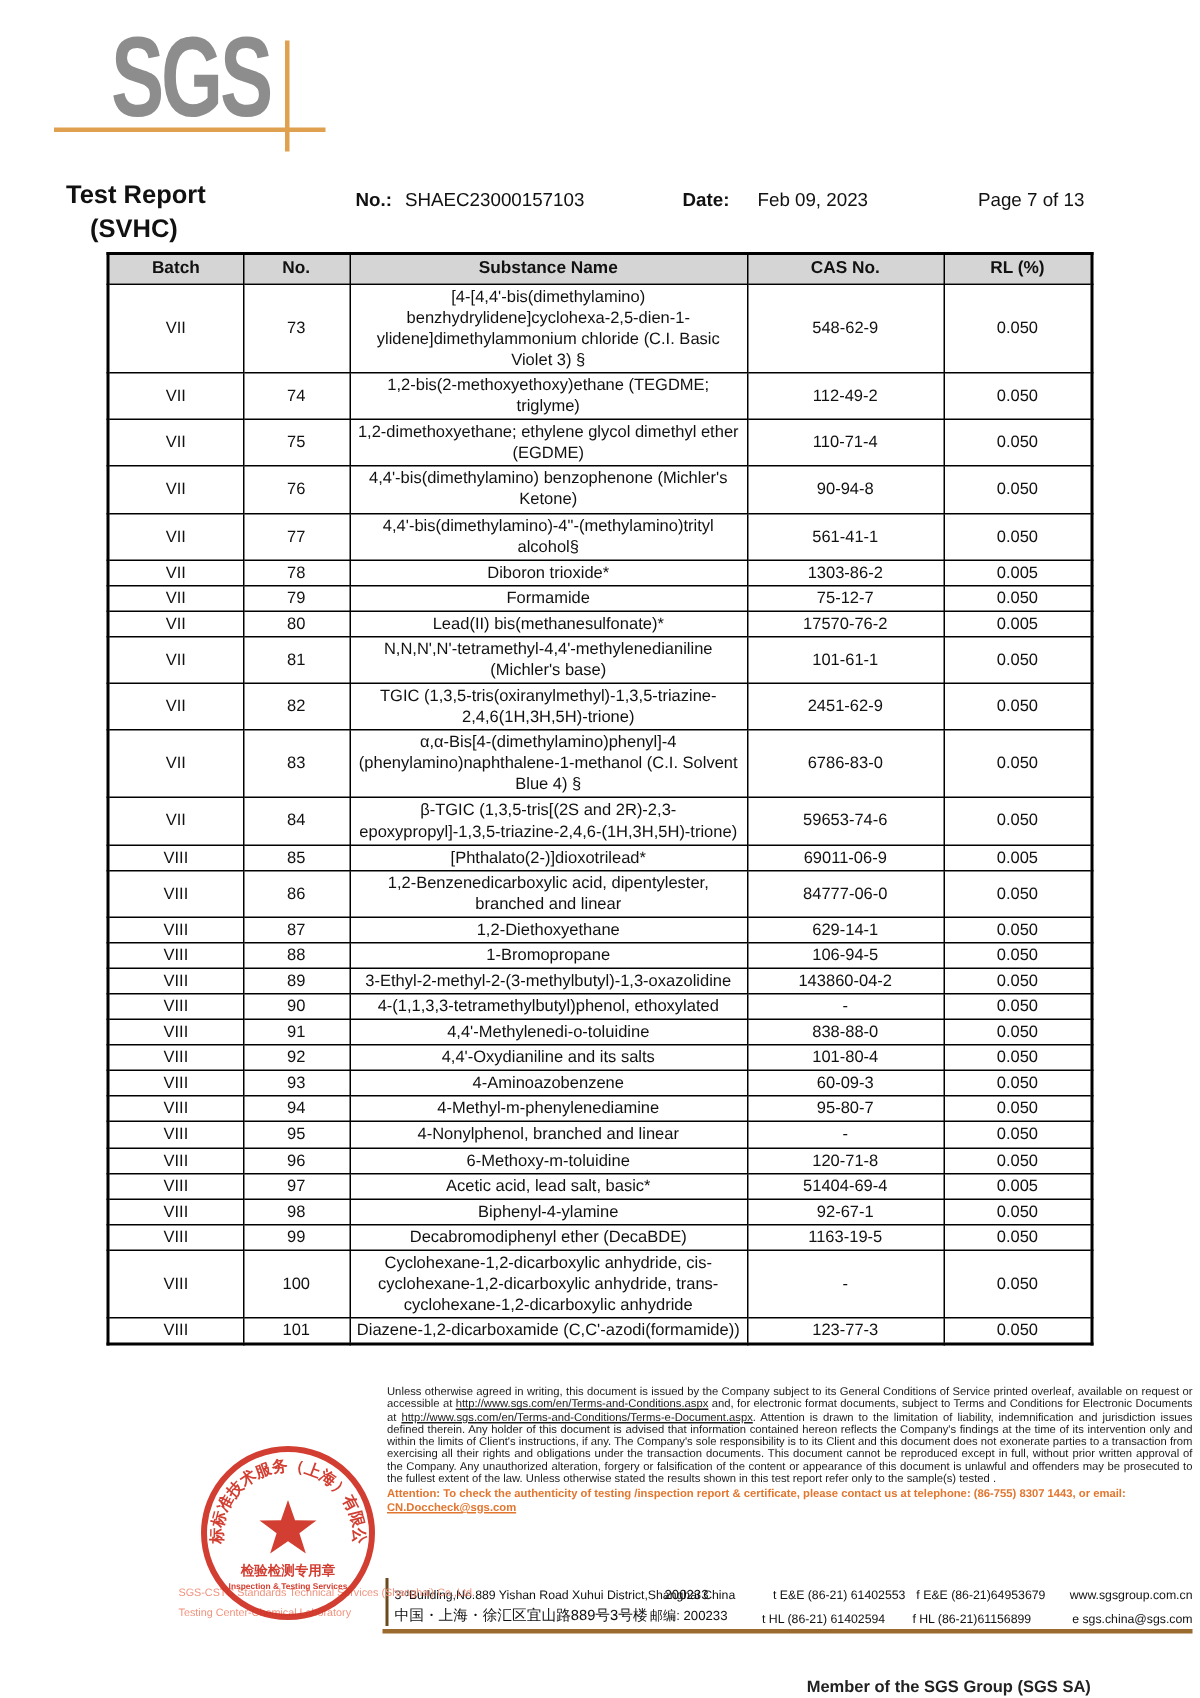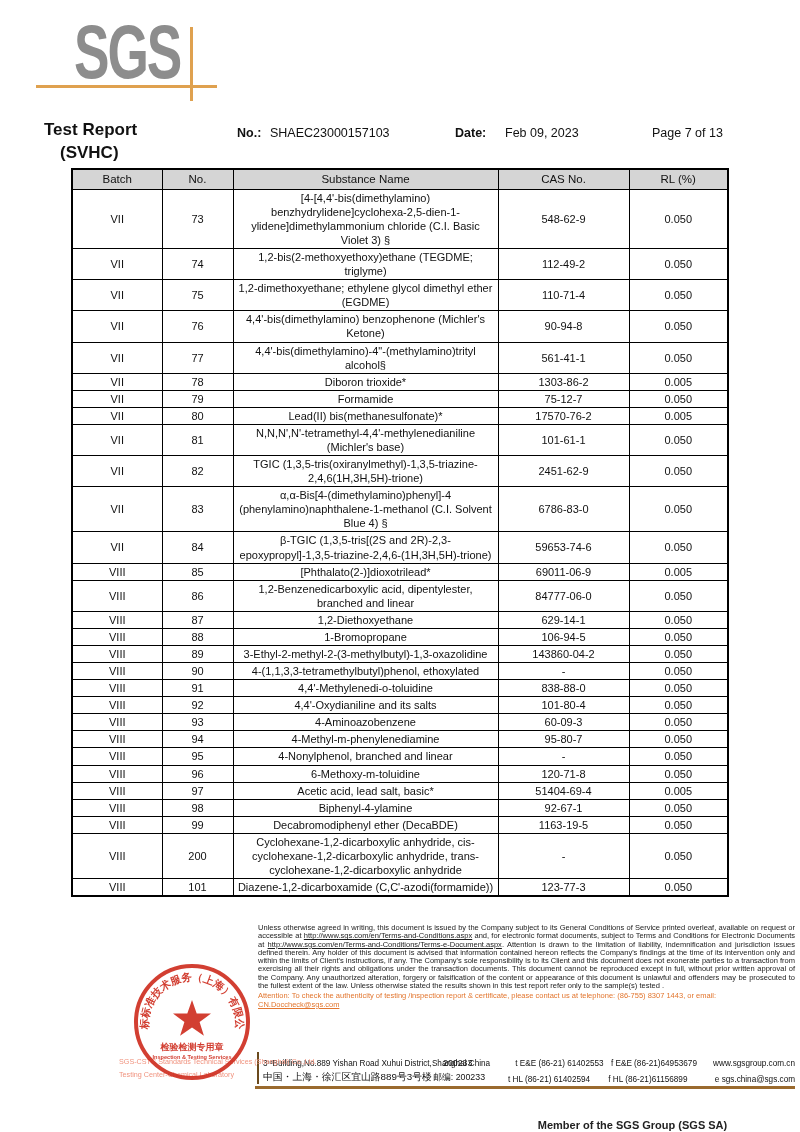--- a/index.html
+++ b/index.html
@@ -30,28 +30,28 @@
   .page-num   { position:absolute; left:652px; top:126px; font-size:12.5px; }
 
   
   .tbl-wrap { position:absolute; left:71px; top:168px; width:658px; }
   table.svhc { border-collapse:collapse; width:658px; border:2px solid #000; table-layout:fixed; }
   table.svhc th, table.svhc td {
     border:1px solid #000; font-size:11px; line-height:1.28;
     text-align:center; vertical-align:middle; padding:1px 3px;
     overflow-wrap:break-word; word-wrap:break-word;
   }
-  table.svhc thead th { background:#d5d5d5; font-weight:normal; font-size:11.5px; padding:2px 17px; }
+  table.svhc thead th { background:#d5d5d5; font-weight:bold; font-size:11.5px; padding:2px 17px; }
   col.c1{width:90px} col.c2{width:71px} col.c3{width:265px} col.c4{width:131px} col.c5{width:99px}
 
   
   .fineprint { position:absolute; left:258px; top:924px; width:537px; }
   .disclaimer { font-size:7.5px; line-height:8.3px; text-align:justify; color:#1c1c1c; margin:0; }
   .disclaimer .lnk { text-decoration:underline; color:#1c1c1c; }
-  .attention { font-size:7.5px; line-height:8.3px; color:#e2762f; font-weight:normal; margin:2px 0 12px 0; }
+  .attention { font-size:7.5px; line-height:8.3px; color:#e2762f; font-weight:bold; margin:2px 0 12px 0; }
   .attention .lnk { text-decoration:underline; color:#e2762f; }
 
   .addr-block { position:absolute; left:257px; top:1052px; width:538px; border-left:2px solid #6b4a1d; padding-left:4px; box-sizing:border-box; }
   .addr-row { display:flex; align-items:flex-end; height:16px; white-space:nowrap; }
   .addr-row .a-addr { width:180px; font-size:8.2px; }
   .addr-row .a-addr-cn { width:180px; font-size:9.8px; }
   .addr-row .a-zip { width:58px; font-size:8.8px; }
   .addr-row .a-tel { width:106px; font-size:8.2px;padding-left:20px; }
   .addr-row .a-fax { width:100px; font-size:8.2px; }
   .addr-row .a-web { flex:1; font-size:8.2px;padding-left:12px; }
@@ -311,21 +311,21 @@
     <tr>
       <td class="c-batch">VIII</td>
       <td class="c-no">99</td>
       <td class="c-sub">Decabromodiphenyl ether (DecaBDE)</td>
       <td class="c-cas">1163-19-5</td>
       <td class="c-rl">0.050</td>
     </tr>
 
     <tr>
       <td class="c-batch">VIII</td>
-      <td class="c-no">200</td>
+      <td class="c-no">100</td>
       <td class="c-sub">Cyclohexane-1,2-dicarboxylic anhydride, cis-cyclohexane-1,2-dicarboxylic anhydride, trans-cyclohexane-1,2-dicarboxylic anhydride</td>
       <td class="c-cas">-</td>
       <td class="c-rl">0.050</td>
     </tr>
 
     <tr>
       <td class="c-batch">VIII</td>
       <td class="c-no">101</td>
       <td class="c-sub">Diazene-1,2-dicarboxamide (C,C'-azodi(formamide))</td>
       <td class="c-cas">123-77-3</td>

